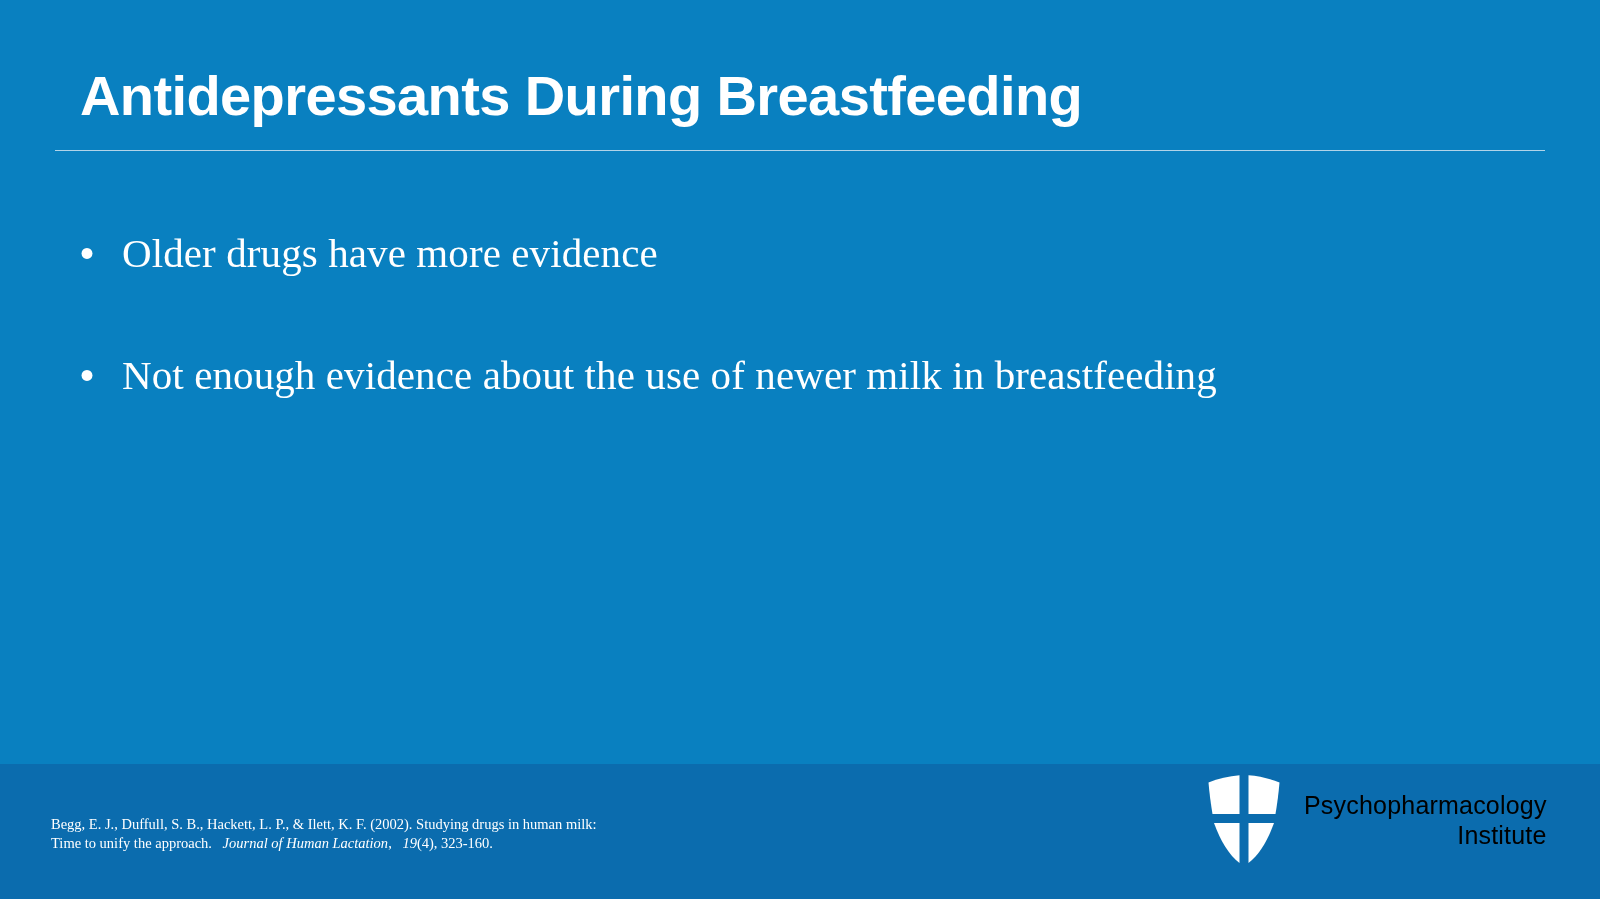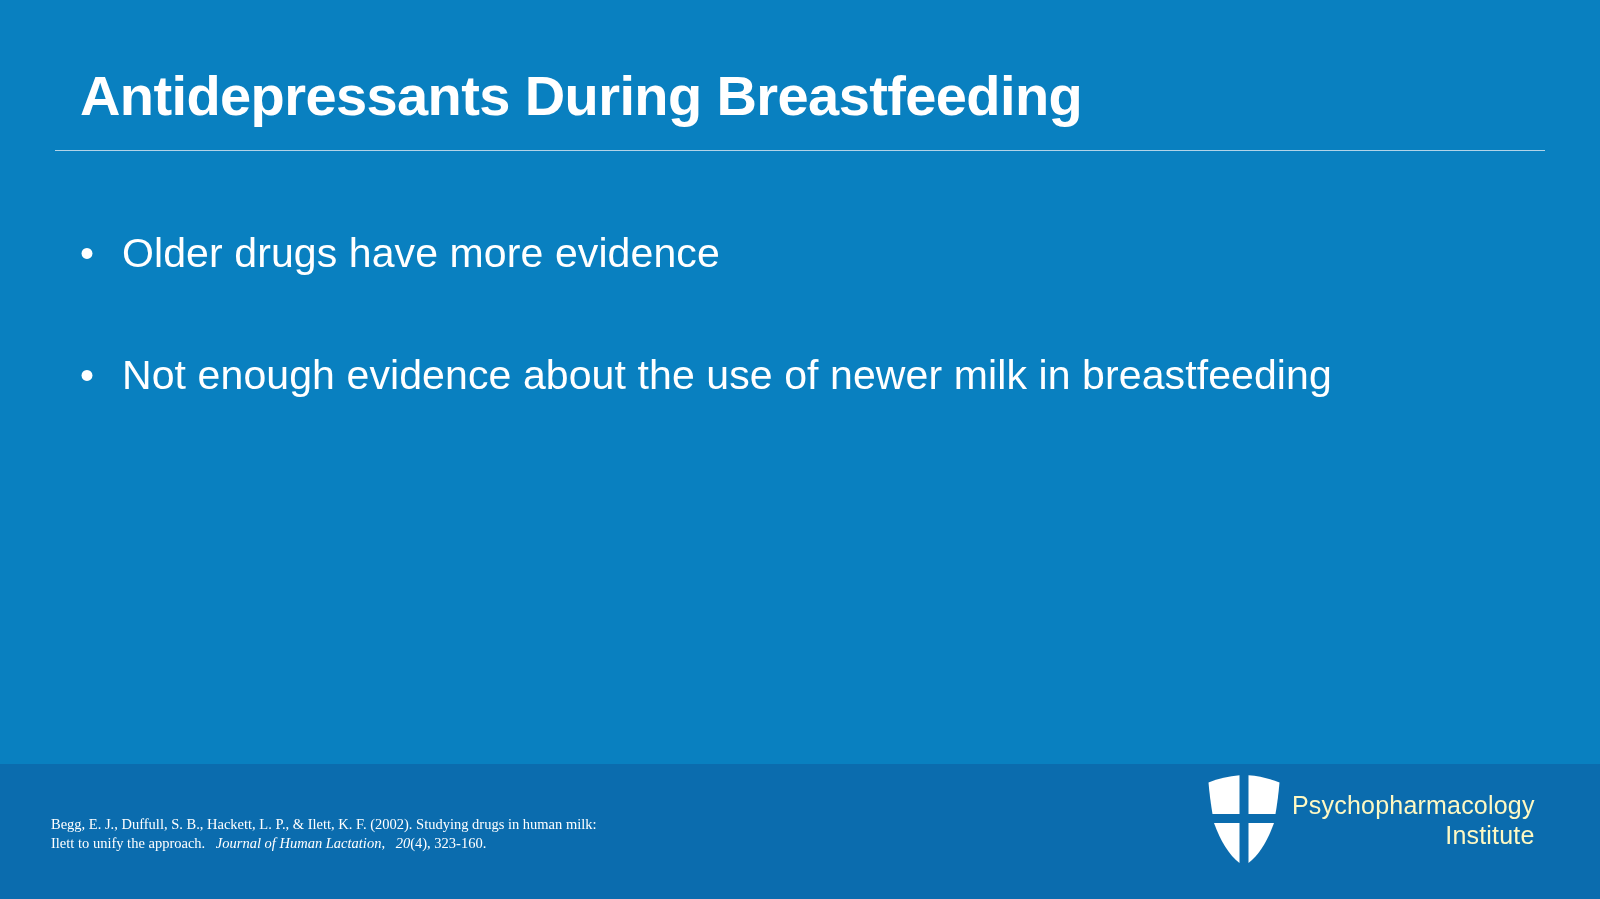--- a/index.html
+++ b/index.html
@@ -79,20 +79,21 @@
     flex:0 0 auto;
   }
 
   .bullet-text {
     color:#ffffff;
     font-size:41px;
     line-height:62px;
     font-weight:normal;
     letter-spacing:0.1px;
     white-space:nowrap;
+    font-family:Liberation Serif, serif;
   }
 
   
   #footer-band {
     position:absolute;
     left:0;
     top:764px;
     width:1600px;
     height:135px;
     background:#0b6cae;
@@ -122,22 +123,22 @@
     align-items:center;
   }
 
   #shield-icon {
     width:84px;
     height:100px;
     flex:0 0 auto;
   }
 
   #logo-wordmark {
-    margin-left:6px;
-    color:#fef9c3;
+    margin-left:18px;
+    color:#000000;
     font-size:25px;
     line-height:30px;
     font-weight:normal;
     letter-spacing:0.2px;
   }
   #logo-wordmark .ln2 { display:block;text-align:right; }
 </style>
 </head>
 <body>
 
@@ -159,21 +160,21 @@
       <span class="bullet-marker">•</span>
       <span class="bullet-text">Not enough evidence about the use of newer milk in breastfeeding</span>
     </div>
 
   </div>
 
   <div id="footer-band"></div>
 
   <div id="citation">
     <div class="cit-line">Begg, E. J., Duffull, S. B., Hackett, L. P., &amp; Ilett, K. F. (2002). Studying drugs in human milk:</div>
-    <div class="cit-line"><span>Ilett to unify the approach. </span><i>Journal of Human Lactation</i><span>, </span><i>20</i><span>(4), 323-160.</span></div>
+    <div class="cit-line"><span>Time to unify the approach. </span><i>Journal of Human Lactation</i><span>, </span><i>19</i><span>(4), 323-160.</span></div>
   </div>
 
   <div id="logo">
     <svg id="shield-icon" viewBox="0 0 84 100">
 
       <path d="M6.5 12.5 C16 8.5 27 6.0 37.5 5.2 L37.5 44.0 L10.5 44.0 C8.8 34.0 7.4 23.0 6.5 12.5 Z" fill="#ffffff"></path>
 
       <path d="M77.5 12.5 C68 8.5 57 6.0 46.5 5.2 L46.5 44.0 L73.5 44.0 C75.2 34.0 76.6 23.0 77.5 12.5 Z" fill="#ffffff"></path>
 
       <path d="M12.0 53.0 L37.5 53.0 L37.5 93.0 C27.0 85.0 18.5 71.0 12.0 53.0 Z" fill="#ffffff"></path>

